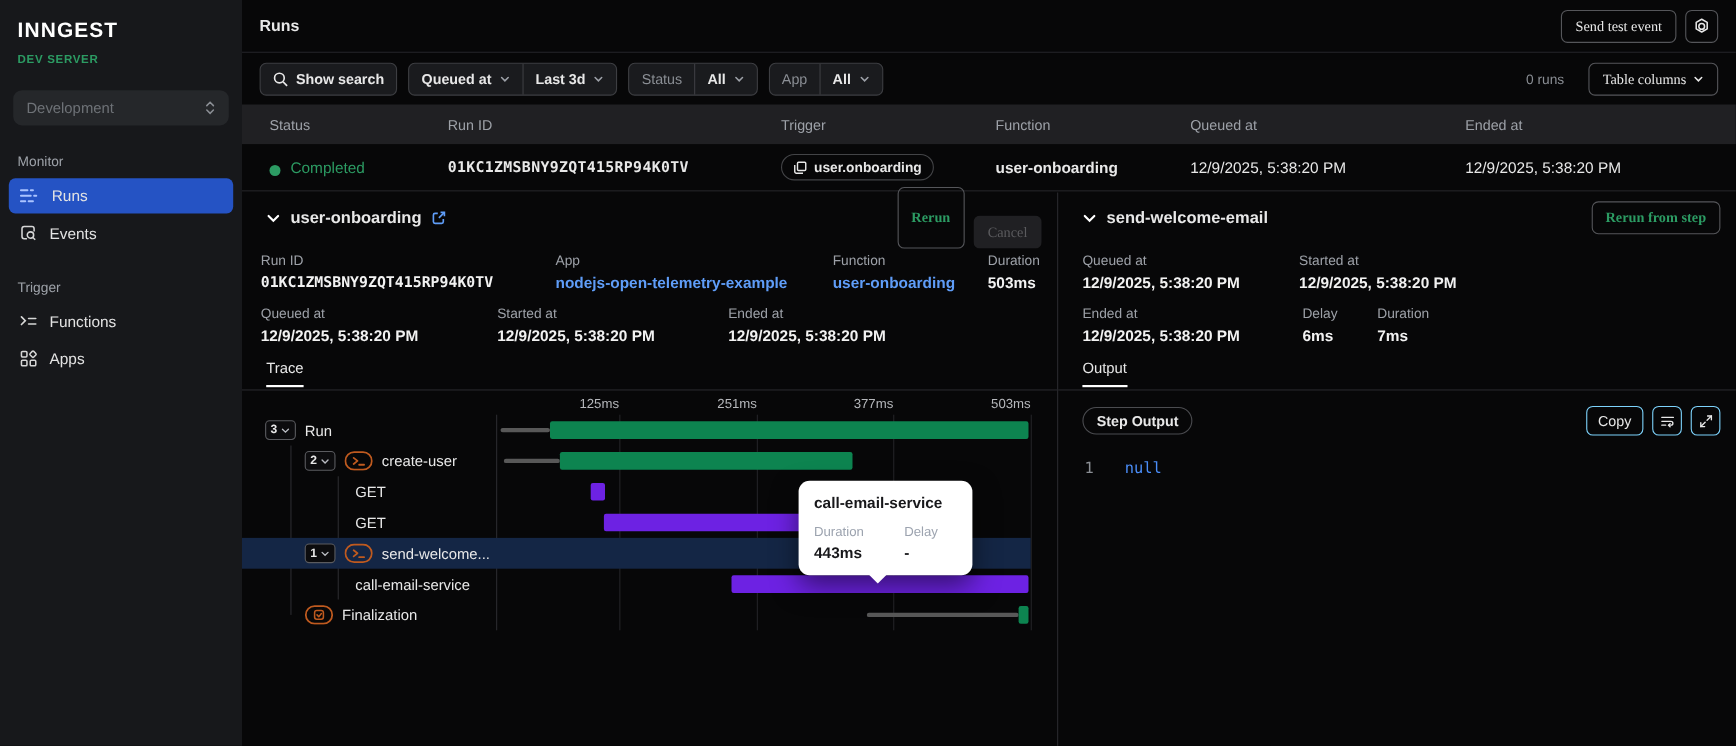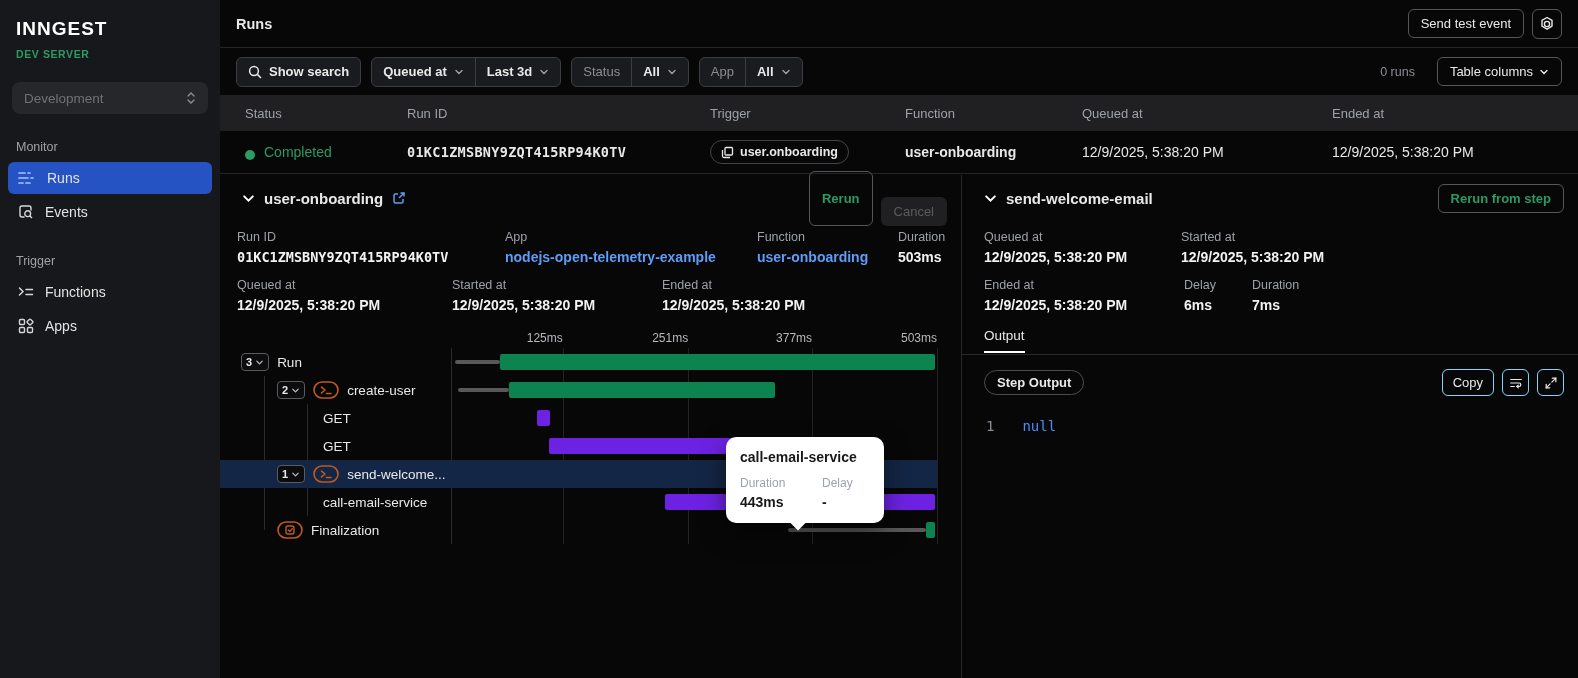--- a/index.html
+++ b/index.html
@@ -19,21 +19,21 @@
   .nav-item { margin:2px 8px; height:32px; border-radius:6px; display:flex; align-items:center;
     gap:11px; padding:0 10px; font-size:14px; color:#e3e3e3; cursor:pointer; }
   .nav-item.active { background:#2553c4; }
 
   
   .main { position:absolute; left:220px; top:0; right:0; bottom:0; background:#070708; }
   .topbar { height:48px; border-bottom:1px solid #242428; display:flex; align-items:center; padding:0 16px; }
   .topbar .title { font-size:14.5px; font-weight:600; }
   .top-actions { margin-left:auto; display:flex; gap:8px; align-items:center; }
   .btn { border:1px solid #55565a; border-radius:6px; background:transparent; color:#e8e8e8;
-    font-size:13px; padding:6px 12px; font-family:Liberation Sans, sans-serif; cursor:pointer; display:inline-flex;
+    font-size:13px; padding:6px 12px; font-family:Liberation Serif, serif; cursor:pointer; display:inline-flex;
     align-items:center; gap:6px; }
   .btn.green { color:#2c9b63; font-weight:600; }
   .btn.disabled { background:#202023; border-color:transparent; color:#5b5b5e;margin-top:26px; }
   .icon-btn { width:30px; height:30px; justify-content:center; padding:0; }
 
   .filterbar { height:47px; display:flex; align-items:center; padding:0 16px; gap:10px; }
   .chip { display:flex; align-items:center; background:#1a1b1e; border:1px solid #3d3e42;
     border-radius:6px; height:30px; font-size:13px; cursor:pointer; }
   .chip .seg { display:flex; align-items:center; gap:7px; padding:0 11px; height:100%; }
   .chip .divider { width:1px; height:100%; background:#3d3e42; }
@@ -307,20 +307,23 @@
           </div>
           <div class="f w210">
             <span class="lab">Started at</span>
             <span class="val">12/9/2025, 5:38:20 PM</span>
           </div>
           <div class="f">
             <span class="lab">Ended at</span>
             <span class="val">12/9/2025, 5:38:20 PM</span>
           </div>
         </div>
+      </div>
+      <div class="tabbar">
+        <span class="tab">Trace</span>
       </div>
 
       <div class="trace">
         <div class="axis" id="axis-row">
             <span class="tick" style="left: 23%;">125ms</span>
             <span class="tick" style="left: 48.8%;">251ms</span>
             <span class="tick" style="left: 74.3%;">377ms</span>
             <span class="tick" style="left: 100%;">503ms</span>
           </div>
         <div class="gridlines" id="grid-overlay">

